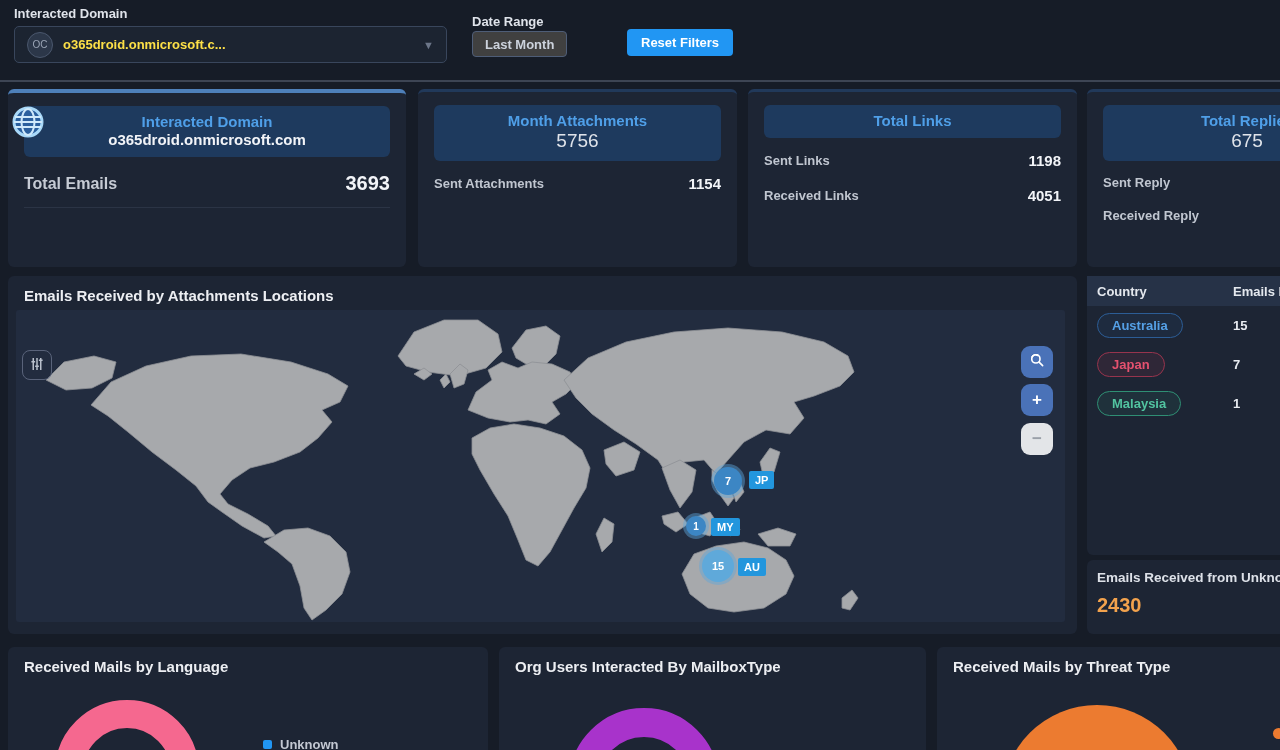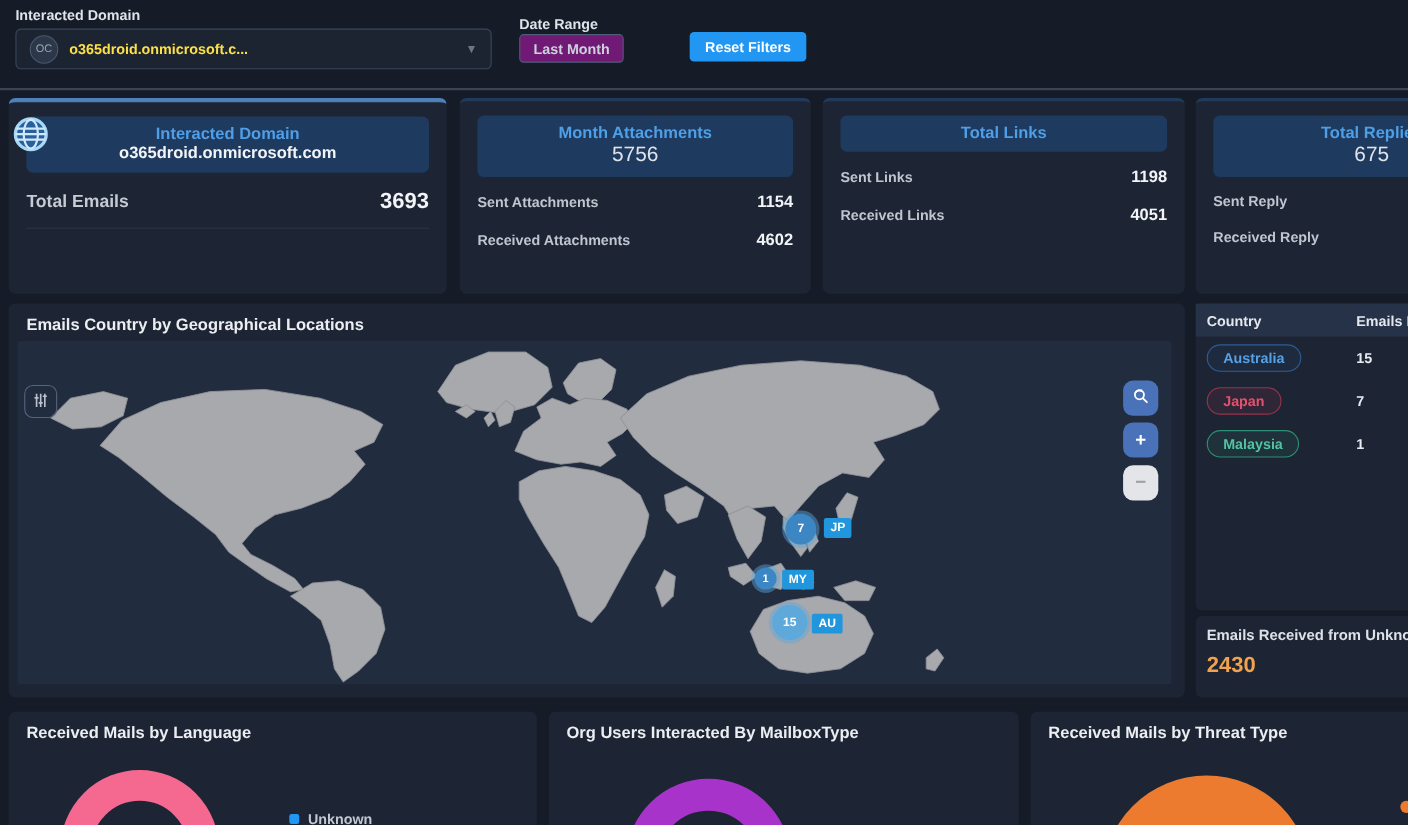--- a/index.html
+++ b/index.html
@@ -22,21 +22,21 @@
     display:flex; align-items:center; padding:0 12px; gap:10px; cursor:pointer;
   }
   .dd-badge {
     width:26px; height:26px; border-radius:50%; background:#2c3749; border:1px solid #4a576d;
     color:#9aa4b5; font-size:10px; font-weight:400; display:flex; align-items:center; justify-content:center;
   }
   .dd-value { color:#fde047; font-weight:700; font-size:13px; }
   .dd-caret { margin-left:auto; color:#6c7689; font-size:11px; }
   .btn-lastmonth {
     position:absolute; left:472px; top:31px; height:26px; padding:0 12px;
-    background:#701a75; border:1px solid #4e5d77; border-radius:4px;
+    background:#404040; border:1px solid #4e5d77; border-radius:4px;
     color:#ccd2dc; font-size:13px; font-weight:600; cursor:pointer; font-family:inherit;
   }
   .btn-reset {
     position:absolute; left:627px; top:29px; height:27px; padding:0 14px;
     background:#2196f3; border:none; border-radius:4px;
     color:#fff; font-size:13px; font-weight:700; cursor:pointer; font-family:inherit;
   }
   
   .card { position:absolute; top:89px; height:178px; background:#1d2534; border-radius:6px; }
   .card-1 { left:8px;   width:398px; border-top:4px solid #4e80ba; }
@@ -180,24 +180,20 @@
 
 <section class="card card-2">
   <div class="card-head">
     <div class="card-head-title">Month Attachments</div>
     <div class="card-head-value">5756</div>
   </div>
   <div class="metric-row">
     <span class="metric-label">Sent Attachments</span>
     <span class="metric-value">1154</span>
   </div>
-  <div class="metric-row">
-    <span class="metric-label">Received Attachments</span>
-    <span class="metric-value">4602</span>
-  </div>
 </section>
 
 <section class="card card-3">
   <div class="card-head">
     <div class="card-head-title">Total Links</div>
   </div>
   <div class="metric-row">
     <span class="metric-label">Sent Links</span>
     <span class="metric-value">1198</span>
   </div>
@@ -216,21 +212,21 @@
     <span class="metric-label">Sent Reply</span>
     <span class="metric-value"></span>
   </div>
   <div class="metric-row">
     <span class="metric-label">Received Reply</span>
     <span class="metric-value"></span>
   </div>
 </section>
 
 <section class="map-panel">
-  <div class="panel-title">Emails Country by Geographical Locations</div>
+  <div class="panel-title">Emails Received by Attachments Locations</div>
   <div class="map-area">
     <svg width="1049" height="312" viewBox="0 0 1049 312" style="position:absolute;left:0;top:0;">
       <g fill="#a7a9ac" stroke="#8e9196" stroke-width="0.8" stroke-linejoin="round">
         <path d="M30,70 L48,52 L78,46 L100,52 L96,68 L76,78 L50,80 Z"></path>
         <path d="M75,95 L95,72 L130,56 L175,46 L225,44 L275,52 L312,64 L332,76 L324,92 L306,100 L316,112 L302,128 L284,142 L258,152 L234,158 L216,170 L204,184 L212,194 L232,204 L252,216 L260,226 L248,228 L226,216 L206,202 L192,192 L180,176 L160,160 L136,142 L112,122 L92,106 Z"></path>
         <path d="M382,46 L398,22 L428,10 L462,10 L482,24 L486,42 L470,58 L442,66 L412,62 L390,56 Z"></path>
         <path d="M398,64 L408,58 L416,64 L408,70 Z"></path>
         <path d="M248,232 L268,220 L292,218 L314,226 L330,242 L334,262 L326,284 L310,300 L296,310 L288,298 L284,276 L276,254 L262,242 Z"></path>
         <path d="M434,64 L444,54 L452,60 L448,74 L438,78 Z"></path>
         <path d="M424,70 L430,64 L434,72 L428,78 Z"></path>

